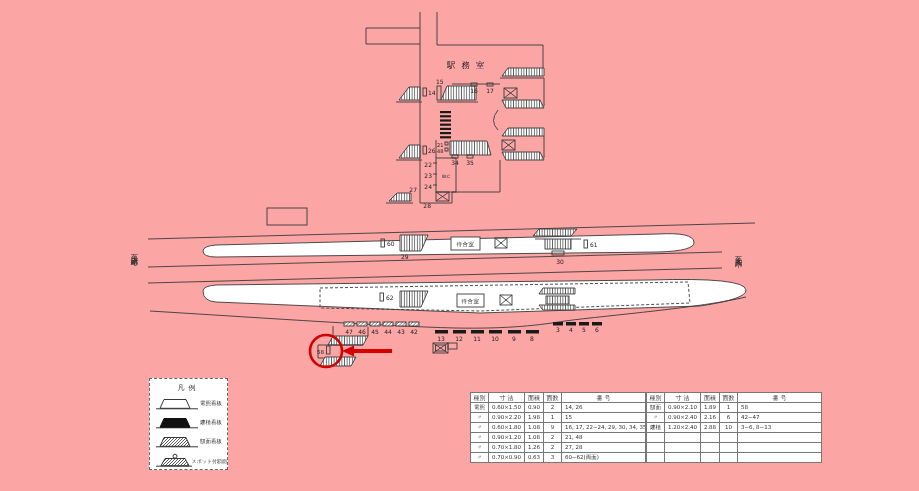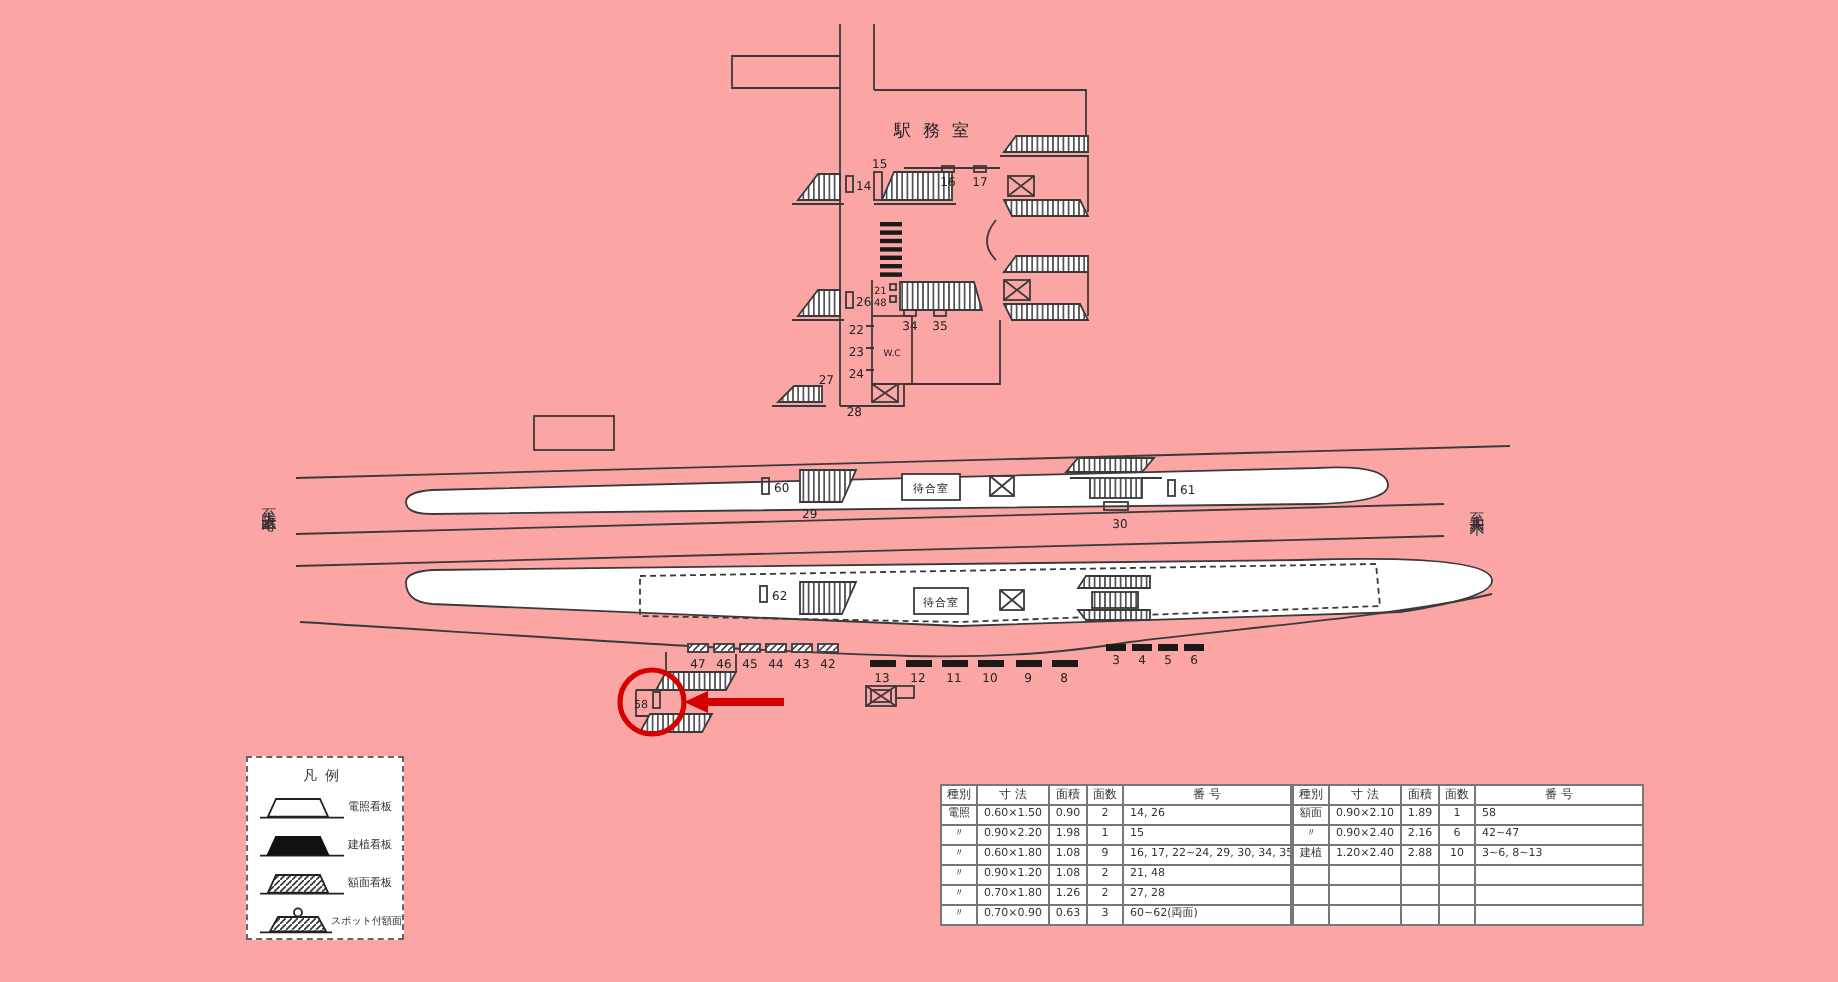--- a/index.html
+++ b/index.html
@@ -2,21 +2,21 @@
 <html><head>
 <meta charset="utf-8">
 <style>
   html,body{margin:0;padding:0;background:#fff;}
   .stage{position:relative;width:919px;height:491px;background:#fca5a5;overflow:hidden;
          font-family:"DejaVu Sans",sans-serif;color:#222;}
   svg text{font-family:"DejaVu Sans",sans-serif;fill:#222;}
   .vtext{position:absolute;writing-mode:vertical-rl;text-orientation:upright;
          font-size:7.5px;letter-spacing:1px;color:#333;}
   
-  .legend{position:absolute;left:123px;top:378px;width:79px;height:92px;
+  .legend{position:absolute;left:149px;top:378px;width:79px;height:92px;
           border:1px dashed #666;background:#fff;box-sizing:border-box;}
   .legend-title{text-align:center;font-size:7px;letter-spacing:4px;margin-top:4px;color:#333;}
   .legend-row{display:flex;align-items:center;height:17px;margin:2px 0 0 4px;}
   .legend-label{font-size:5.5px;color:#333;white-space:nowrap;}
   .legend-label.small{font-size:5px;}
   
   .tables{position:absolute;left:470px;top:392px;display:flex;}
   table{border-collapse:collapse;table-layout:fixed;width:175px;background:#fff;}
   th,td{border:0.6px solid #777;font-size:5.5px;font-weight:normal;height:9px;
         padding:0;line-height:1;white-space:nowrap;overflow:hidden;color:#333;

